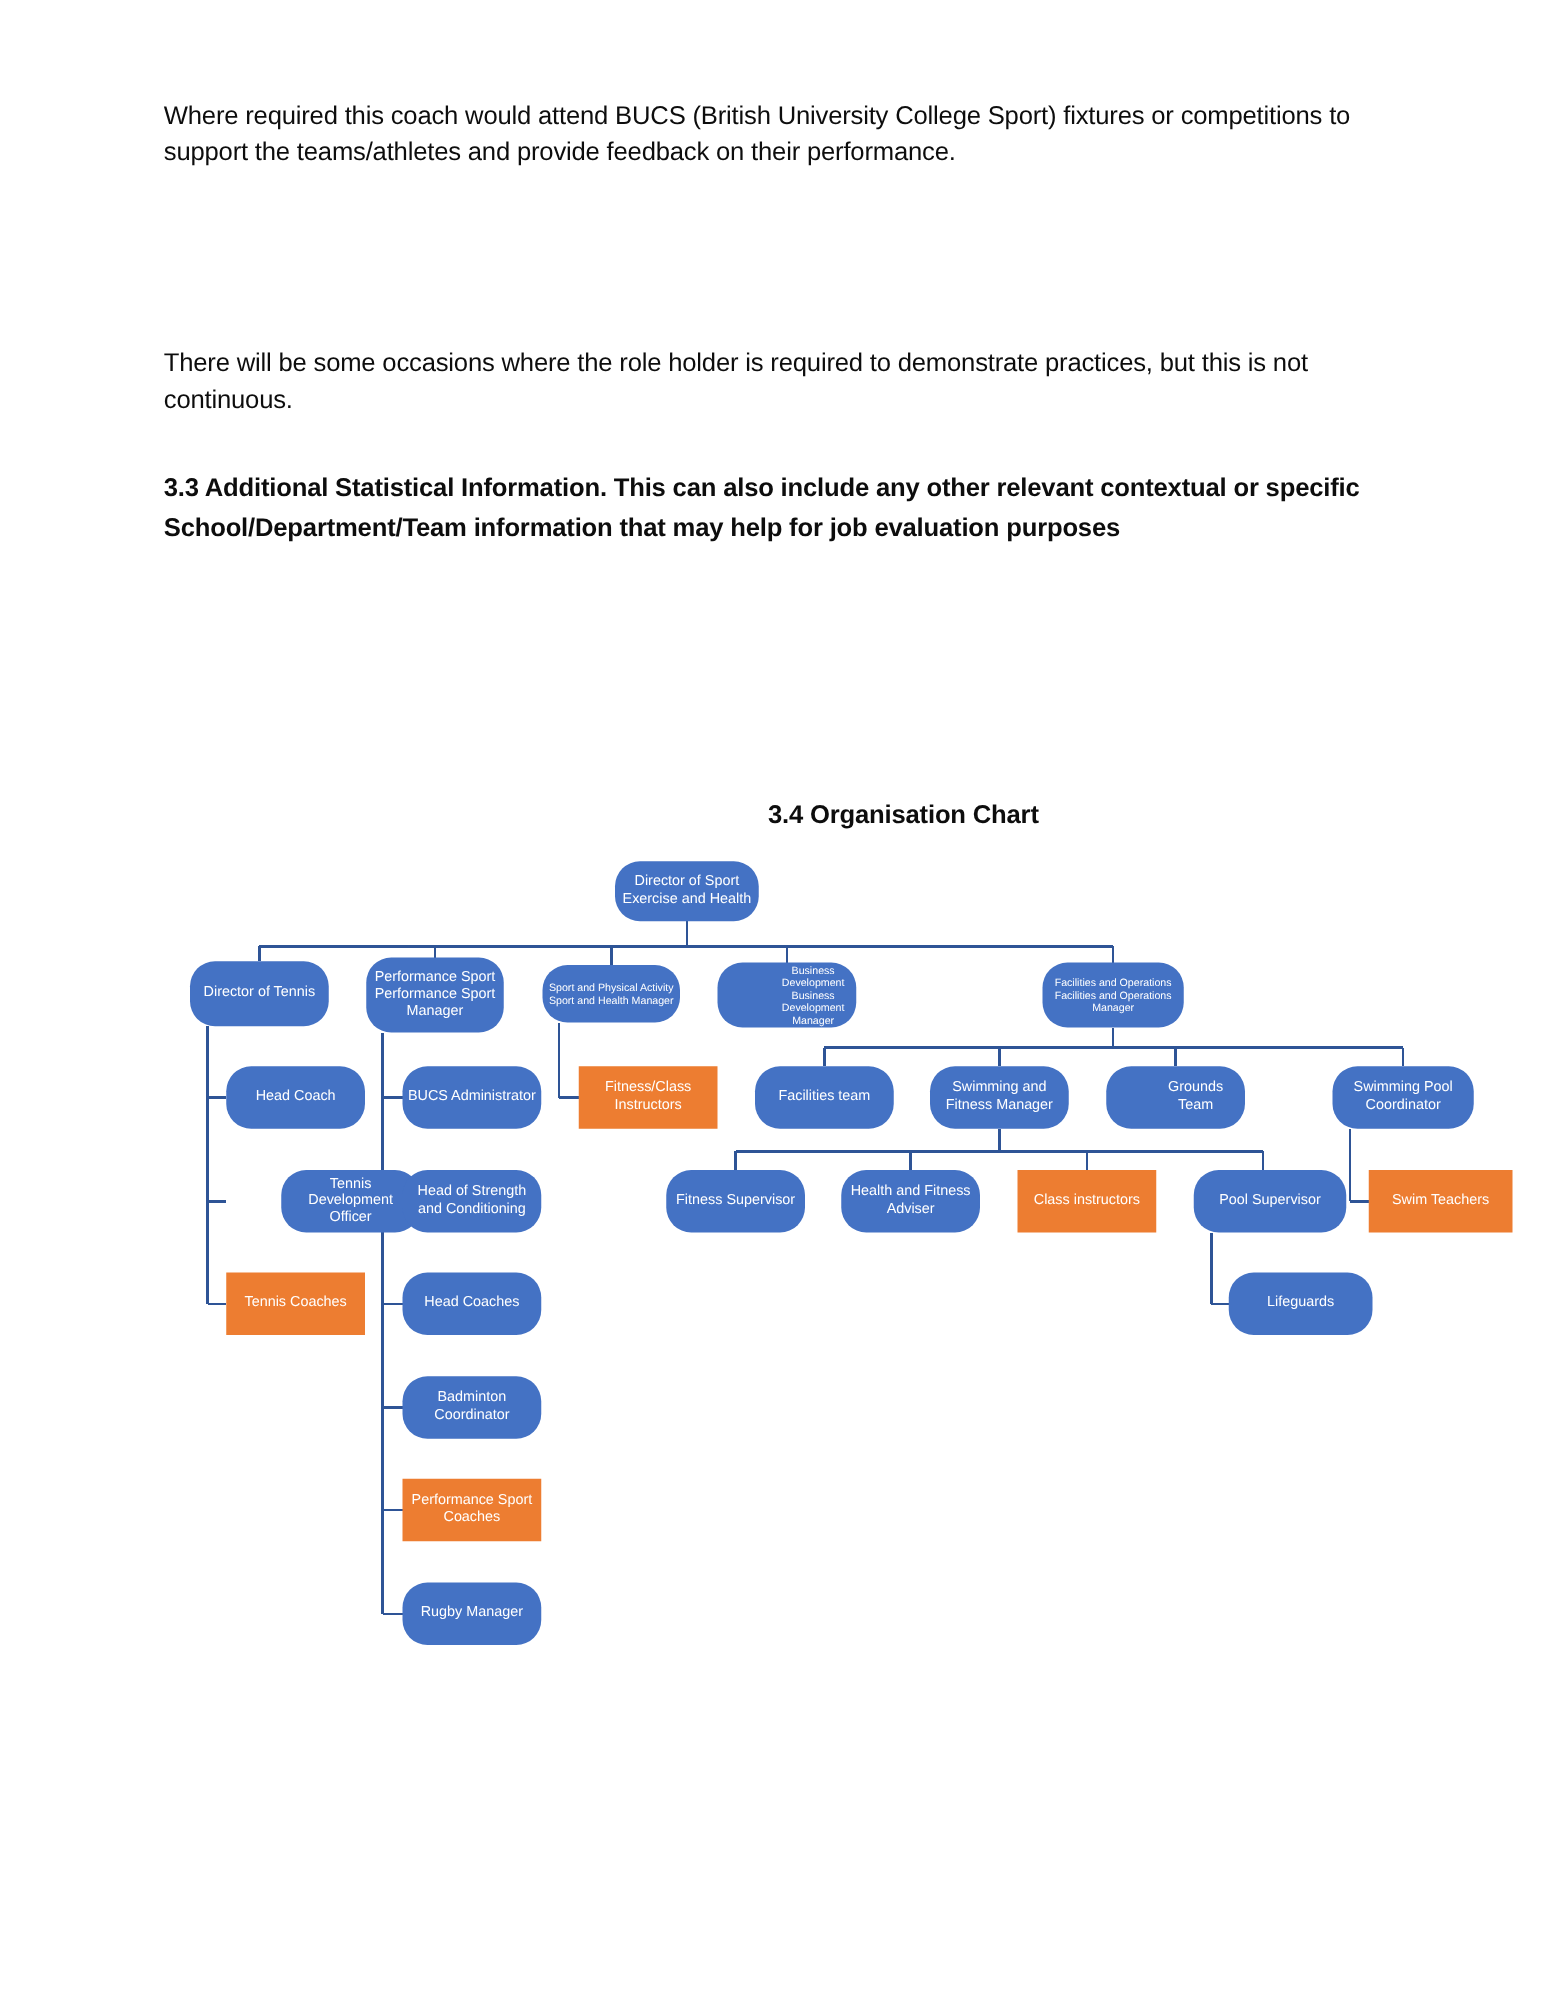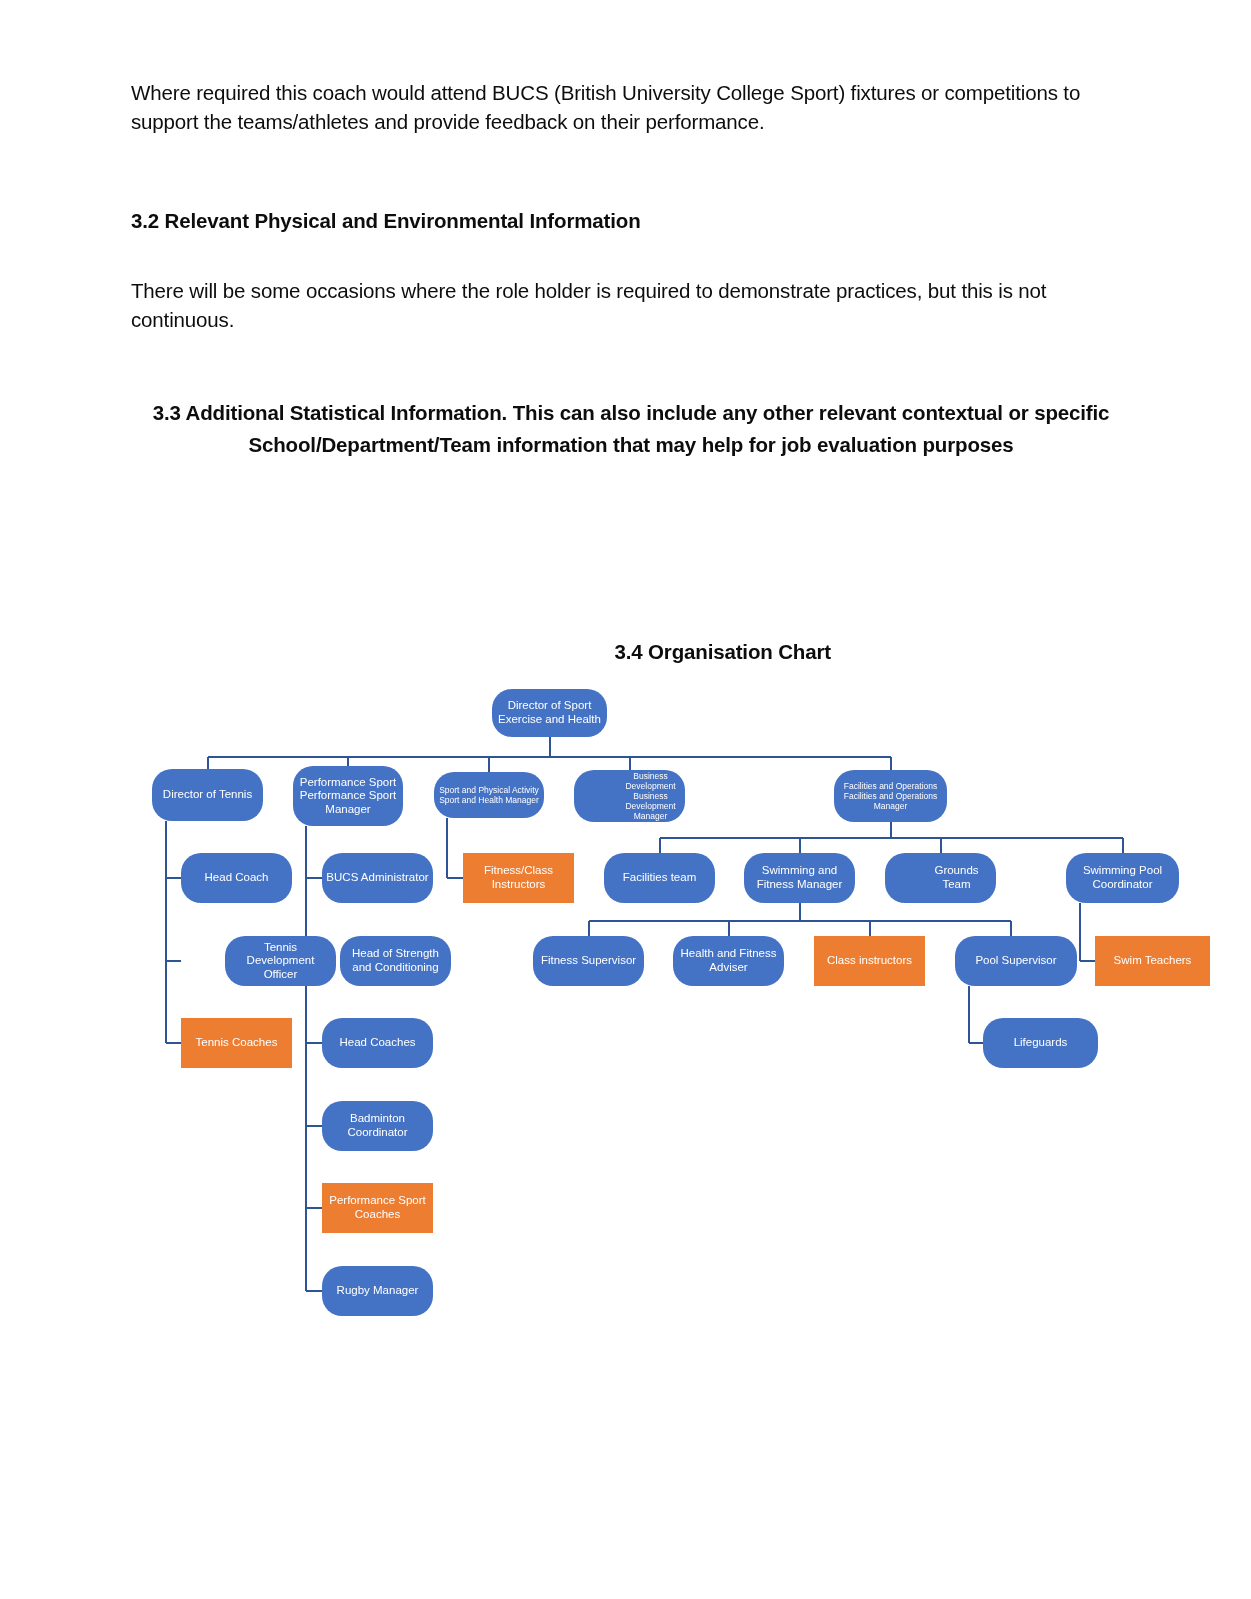--- a/index.html
+++ b/index.html
@@ -33,21 +33,21 @@
     font-size: 20.5px;
     font-weight: bold;
     line-height: 1.55;
     color: #0d0d0d;
     letter-spacing: -0.15px;
   }
 
   #para-intro   { left: 131px; top: 57px;  width: 1010px; }
   #heading-32   { left: 131px; top: 188px; width: 1010px; }
   #para-32      { left: 131px; top: 255px; width: 1005px; }
-  #heading-33   { left: 131px; top: 380px; width: 1000px; text-align: center; }
+  #heading-33   { left: 131px; top: 358px; width: 1000px; }
   #heading-34   { left: 131px; top: 619px; width: 700px; text-align: right; }
 
   
   #org-chart {
     position: absolute;
     left: 0;
     top: 0;
     width: 1251px;
     height: 1599px;
   }
@@ -73,21 +73,20 @@
   .node.orange { background: #ed7d31; }
   .node .node-label { display: block; width: 100%; white-space: pre-line; }
 </style>
 </head>
 <body>
 
 <div id="page">
 
   <p class="doc-para" id="para-intro">Where required this coach would attend BUCS (British University College Sport) fixtures or competitions to support the teams/athletes and provide feedback on their performance.</p>
 
-  <h2 class="doc-heading" id="heading-32">3.2 Relevant Physical and Environmental Information</h2>
 
   <p class="doc-para" id="para-32">There will be some occasions where the role holder is required to demonstrate practices, but this is not continuous.</p>
 
   <h2 class="doc-heading" id="heading-33">3.3 Additional Statistical Information. This can also include any other relevant contextual or specific School/Department/Team information that may help for job evaluation purposes</h2>
 
   <h2 class="doc-heading" id="heading-34">3.4 Organisation Chart</h2>
 
   <div id="org-chart">
     <svg id="org-connectors" width="1251" height="1599">
         <line x1="549.5" y1="737" x2="549.5" y2="757" stroke="#2e5496" stroke-width="2" shape-rendering="crispEdges"></line>
@@ -160,21 +159,21 @@
         <div class="node blue" style="left: 181px; top: 936px; width: 111px; height: 50px; font-size: 11.5px; margin-left: 44px;">
           <span class="node-label">Tennis Development
 Officer</span>
         </div>
         <div class="node orange" style="left: 181px; top: 1018px; width: 111px; height: 50px; font-size: 11.5px;">
           <span class="node-label">Tennis Coaches</span>
         </div>
         <div class="node blue" style="left: 322px; top: 853px; width: 111px; height: 50px; font-size: 11.5px;">
           <span class="node-label">BUCS Administrator</span>
         </div>
-        <div class="node blue" style="left: 322px; top: 936px; width: 111px; height: 50px; font-size: 11.5px; margin-left: 18px;">
+        <div class="node blue" style="left: 322px; top: 936px; width: 111px; height: 50px; font-size: 11.5px;">
           <span class="node-label">Head of Strength
 and Conditioning</span>
         </div>
         <div class="node blue" style="left: 322px; top: 1018px; width: 111px; height: 50px; font-size: 11.5px;">
           <span class="node-label">Head Coaches</span>
         </div>
         <div class="node blue" style="left: 322px; top: 1101px; width: 111px; height: 50px; font-size: 11.5px;">
           <span class="node-label">Badminton
 Coordinator</span>
         </div>

